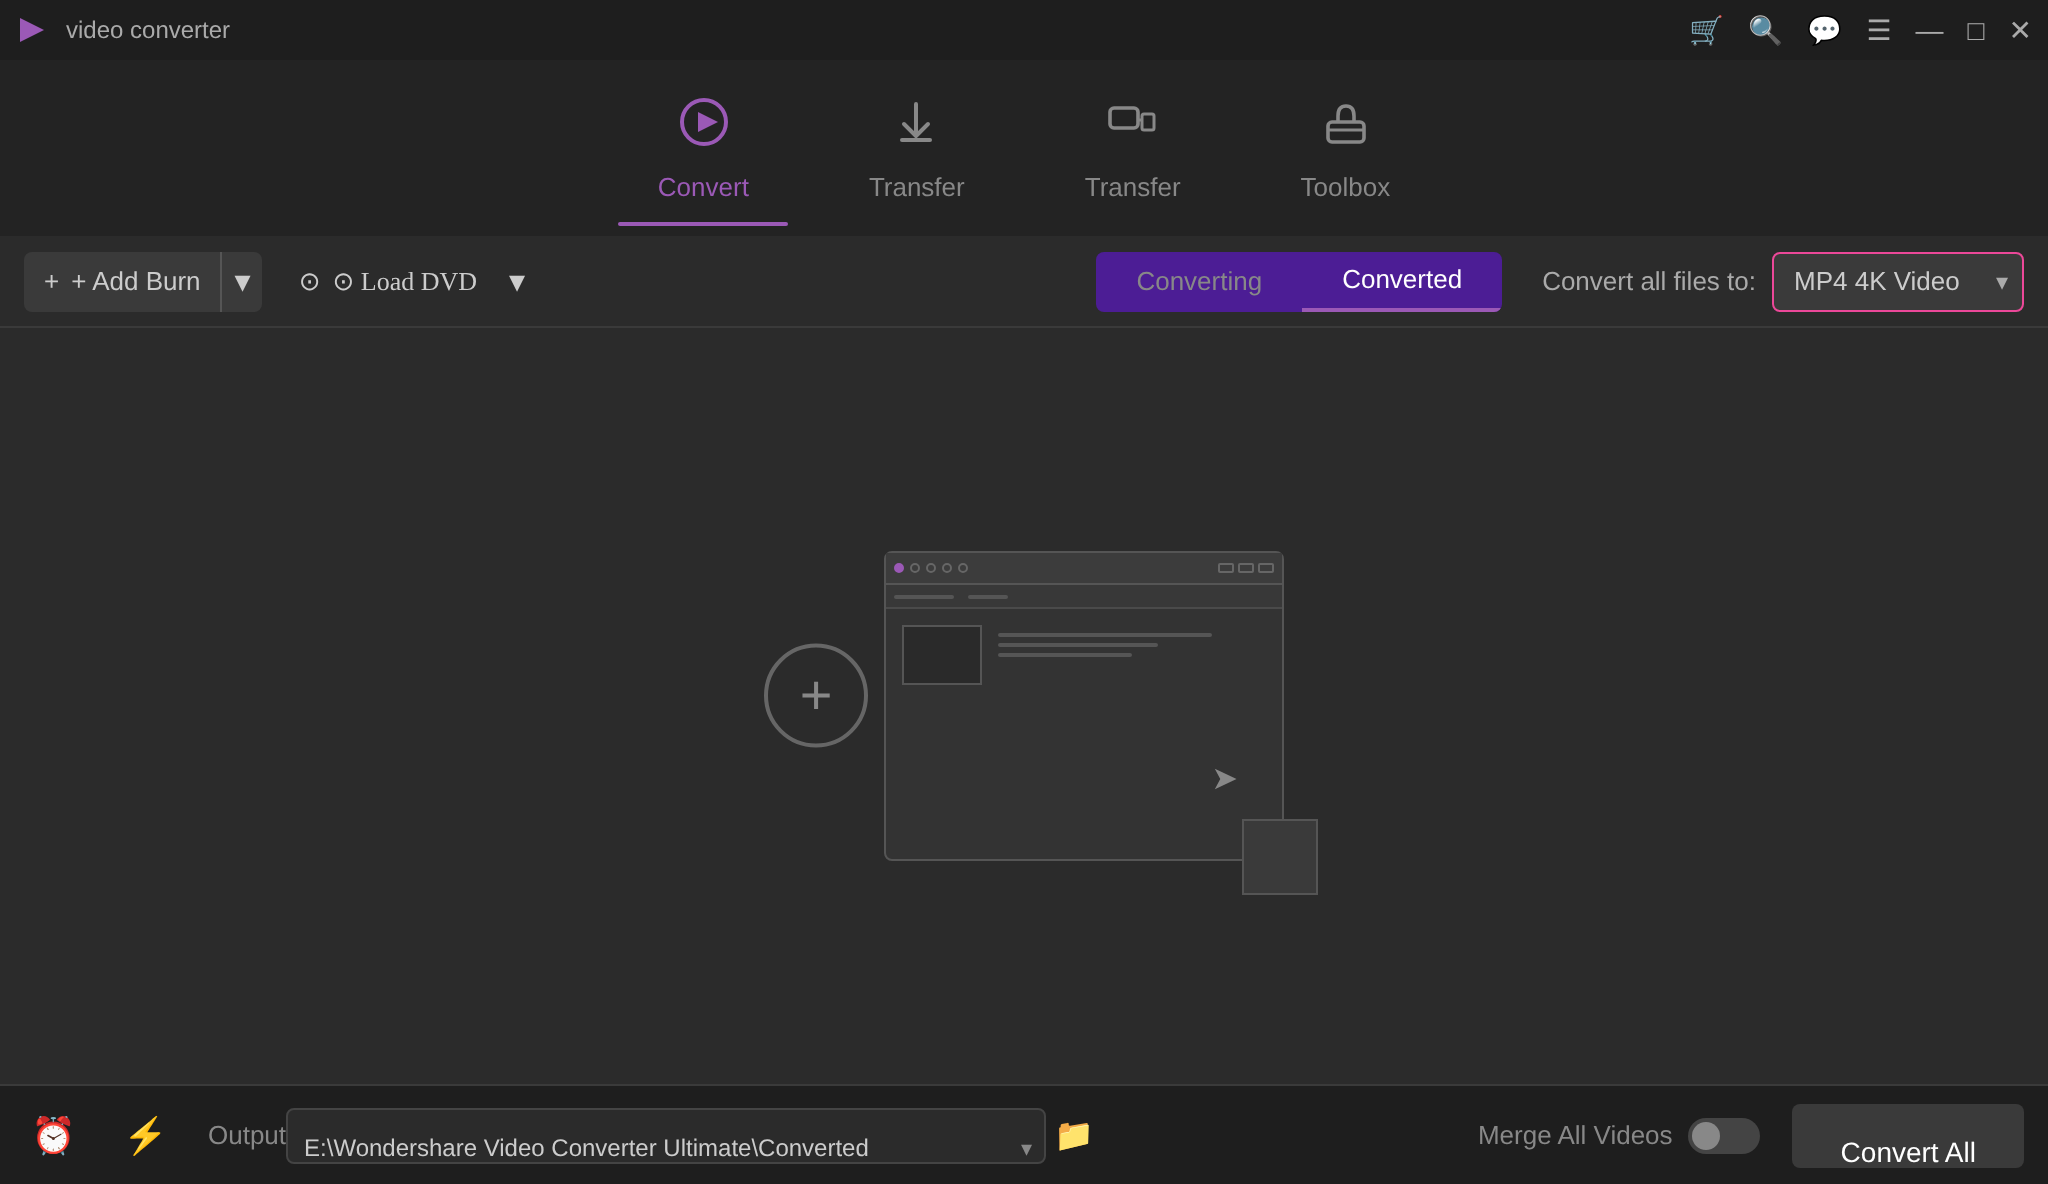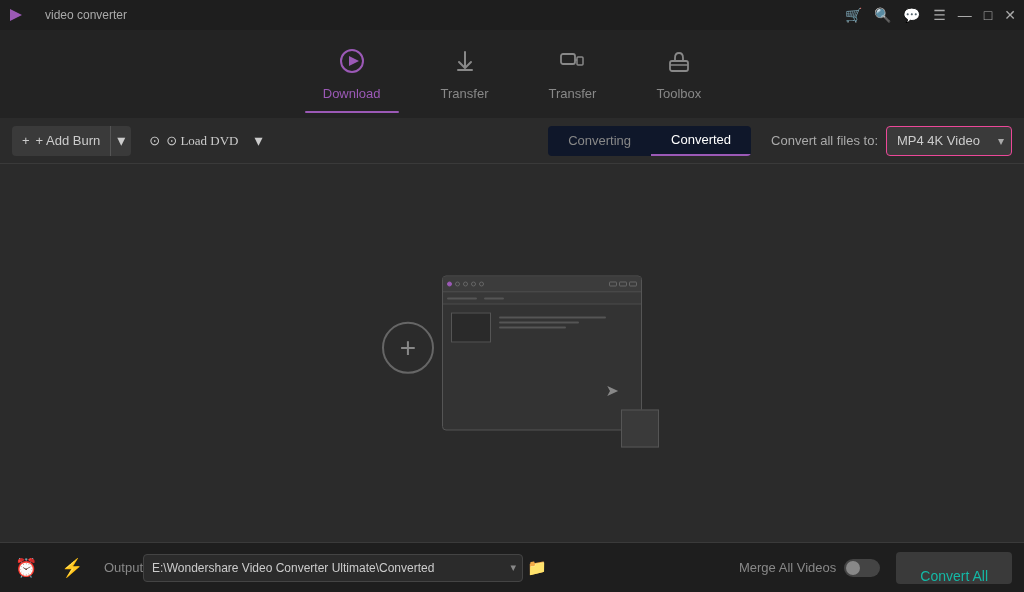--- a/index.html
+++ b/index.html
@@ -20,21 +20,21 @@
       height: 30px;
       display: flex;
       align-items: center;
       justify-content: space-between;
       padding: 0 8px;
       flex-shrink: 0;
     }
     #titlebar-left {
       display: flex;
       align-items: center;
-      gap: 21px;
+      gap: 9px;
     }
     #app-icon {
       width: 16px;
       height: 16px;
     }
     #app-title {
       font-size: 12px;
       color: #aaa;
     }
     #titlebar-controls {
@@ -154,21 +154,21 @@
       height: 30px;
       display: flex;
       align-items: center;
     }
 
     
     #tab-group {
       margin-left: auto;
       display: flex;
       align-items: center;
-      background: #0f172a;
+      background: #4c1d95;
       border-radius: 4px;
       height: 30px;
       overflow: hidden;
     }
     .tab-btn {
       padding: 0 20px;
       height: 30px;
       background: transparent;
       border: none;
       color: #888;
@@ -383,21 +383,21 @@
       gap: 0;
       flex: 1;
     }
     #output-label {
       font-size: 13px;
       color: #888;
       white-space: nowrap;
     }
     #output-path-wrapper {
       display: flex;
-      align-items: center;
+      align-items: flex-end;
       background: #2b2b2b;
       border: 1px solid #444;
       border-radius: 4px;
       height: 28px;
       flex: 1;
       max-width: 380px;
       position: relative;
     }
     #output-path {
       flex: 1;
@@ -452,21 +452,21 @@
       border-radius: 50%;
       position: absolute;
       left: 2px;
       transition: left 0.2s;
     }
 
     #convert-all-btn {
       background: #3a3a3a;
       border: none;
       border-radius: 4px;
-      color: #14b8a6;
+      color: #ffffff;
       font-size: 14px;
       padding: 16px 24px;
       height: 32px;
       cursor: pointer;
       font-weight: 500;
     }
   </style>
 </head>
 <body>
 
@@ -493,21 +493,21 @@
   <div id="nav-items">
 
     <div class="nav-item active">
       <span class="nav-icon">
         
         <svg width="26" height="26" viewBox="0 0 26 26">
           <circle cx="13" cy="13" r="11" fill="none" stroke="#9b59b6" stroke-width="2"></circle>
           <polygon points="10,8 20,13 10,18" fill="#9b59b6"></polygon>
         </svg>
       </span>
-      <span class="nav-label">Download</span>
+      <span class="nav-label">Convert</span>
     </div>
 
     <div class="nav-item">
       <span class="nav-icon">
         <svg width="26" height="26" viewBox="0 0 26 26">
           <path d="M13 4 L13 18 M7 14 L13 20 L19 14" stroke="#888" stroke-width="2" fill="none" stroke-linecap="round" stroke-linejoin="round"></path>
           <line x1="6" y1="22" x2="20" y2="22" stroke="#888" stroke-width="2" stroke-linecap="round"></line>
         </svg>
       </span>
       <span class="nav-label">Transfer</span>

